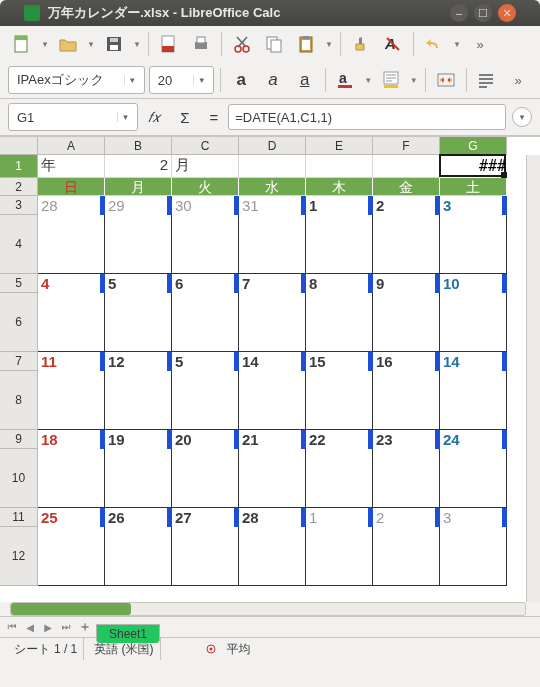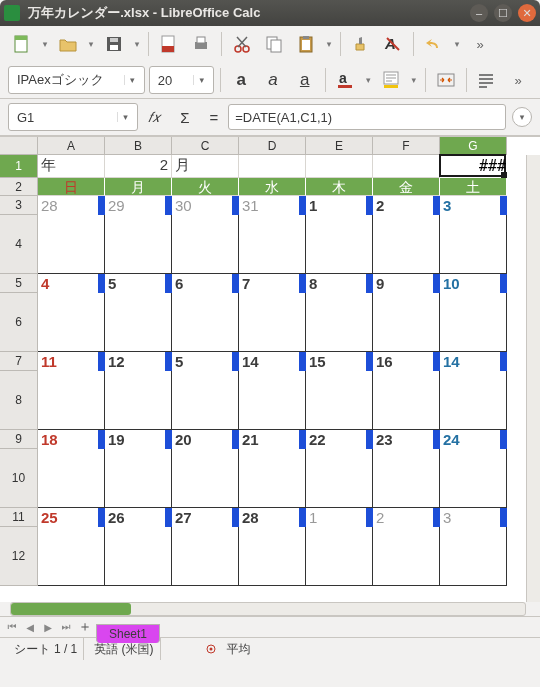--- a/index.html
+++ b/index.html
@@ -1,17 +1,17 @@
 <!DOCTYPE html>
 <html><head>
 <meta charset="utf-8">
 <style>
   *{box-sizing:border-box;margin:0;padding:0;font-family:sans-serif}
   body{background:#f2f1f0;width:540px;height:687px;overflow:hidden;font-size:12px;color:#3c3c3c}
-  .titlebar{height:26px;background:linear-gradient(#545450,#434340);display:flex;align-items:center;padding:0 4px;gap:8px;border-radius:6px 6px 0 0}
+  .titlebar{height:26px;background:linear-gradient(#545450,#434340);display:flex;align-items:center;padding:0 24px;gap:8px;border-radius:6px 6px 0 0}
   .app-icon{width:16px;height:16px;background:#2a8e3f;border-radius:2px;flex:none}
   .title{color:#e9e7e4;font-size:13px;font-weight:bold;flex:1}
   .win-btns{display:flex;gap:6px}
   .wb{width:18px;height:18px;border-radius:50%;background:#5e5b56;color:#ddd;display:flex;align-items:center;justify-content:center;font-size:11px}
   .wb.close{background:#e06a3d}
   .toolbars{background:#f2f1f0;border-bottom:1px solid #c9c6c1}
   .tbrow{display:flex;align-items:center;padding:4px 8px;gap:4px;flex-wrap:nowrap}
   .tbtn{width:28px;height:28px;display:flex;align-items:center;justify-content:center;border-radius:3px}
   .sep{width:1px;height:24px;background:#c9c6c1;margin:0 2px}
   .drop{width:10px;display:flex;align-items:center;justify-content:center;color:#777;font-size:9px}
@@ -32,32 +32,32 @@
   .body{display:flex}
   .rowheads{display:flex;flex-direction:column}
   .rh{width:38px;background:#e9e7e4;border-right:1px solid #bdbab5;border-bottom:1px solid #bdbab5;display:flex;align-items:center;justify-content:center;font-size:12px;color:#333}
   .rh.sel{background:#6fa84f;color:#fff}
   .cells{position:relative}
   .row{display:flex}
   .cell{border-right:1px solid #d9d6d1;border-bottom:1px solid #d9d6d1;font-size:14px;padding:1px 3px;overflow:hidden;white-space:nowrap;background:#fff}
   .r1 .cell{font-size:15px}
   .dow{background:#6fa84f;color:#fff;text-align:center;font-weight:normal;border-right:1px solid #fff}
   .dow.sun{color:#c0392b}
-  .cal{font-weight:bold;text-align:left;border-right:7px solid #1d4ed8;border-bottom:none;font-size:15px}
+  .cal{font-weight:bold;text-align:left;border-right:5px solid #1d4ed8;border-bottom:none;font-size:15px}
   .cal.grey{color:#999;font-weight:normal}
   .cal.sun{color:#c0392b}
   .cal.sat{color:#2471a3}
   .cal-bottom{border-right:1px solid #333;border-bottom:1px solid #333}
   .active-cell{position:absolute;border:2px solid #1a1a1a;pointer-events:none}
   .active-cell::after{content:"";position:absolute;right:-3px;bottom:-3px;width:6px;height:6px;background:#1a1a1a}
   .vscroll{position:absolute;right:0;top:18px;bottom:0;width:14px;background:#edebe7;border-left:1px solid #c9c6c1}
   .sheet-tabs{height:22px;display:flex;align-items:center;background:#f2f1f0;border-top:1px solid #c9c6c1;border-bottom:1px solid #c9c6c1;padding:0 4px;gap:2px}
   .nav{width:16px;height:16px;display:flex;align-items:center;justify-content:center;color:#888;font-size:10px}
   .addtab{width:18px;height:18px;display:flex;align-items:center;justify-content:center;font-size:14px;color:#555}
-  .tab{background:#d946ef;border:1px solid #b7b4af;border-bottom:none;padding:2px 12px;font-size:12px;border-radius:0 0 4px 4px;margin-top:13px}
+  .tab{background:#22c55e;border:1px solid #b7b4af;border-bottom:none;padding:2px 12px;font-size:12px;border-radius:0 0 4px 4px;margin-top:13px}
   .hscroll-track{flex:1;height:14px;background:#edebe7;border:1px solid #c9c6c1;border-radius:3px;margin-left:6px;position:relative}
   .hscroll-thumb{position:absolute;left:0;top:0;bottom:0;width:120px;background:#6fa84f;border-radius:3px}
   .status{height:22px;display:flex;align-items:center;padding:0 8px;gap:4px;font-size:12px;color:#3c3c3c}
   .status .s{padding:0 6px;border-right:1px solid #c9c6c1;line-height:22px}
   svg{display:block}
   .g1-overflow{position:absolute;color:#000;font-family:monospace}
 </style>
 </head>
 <body>
 

